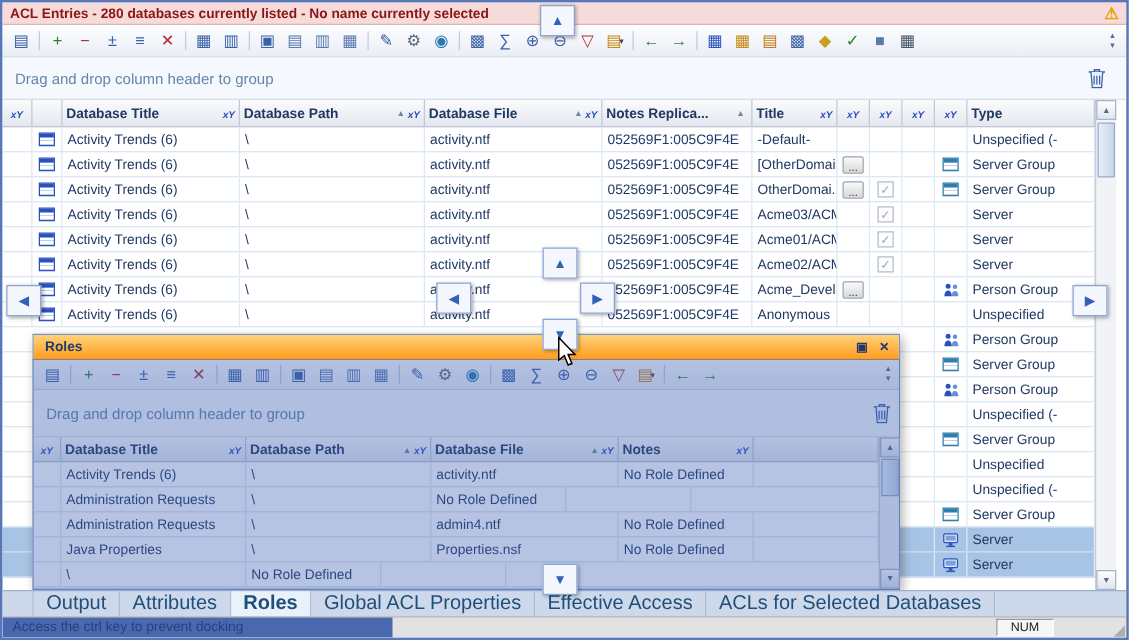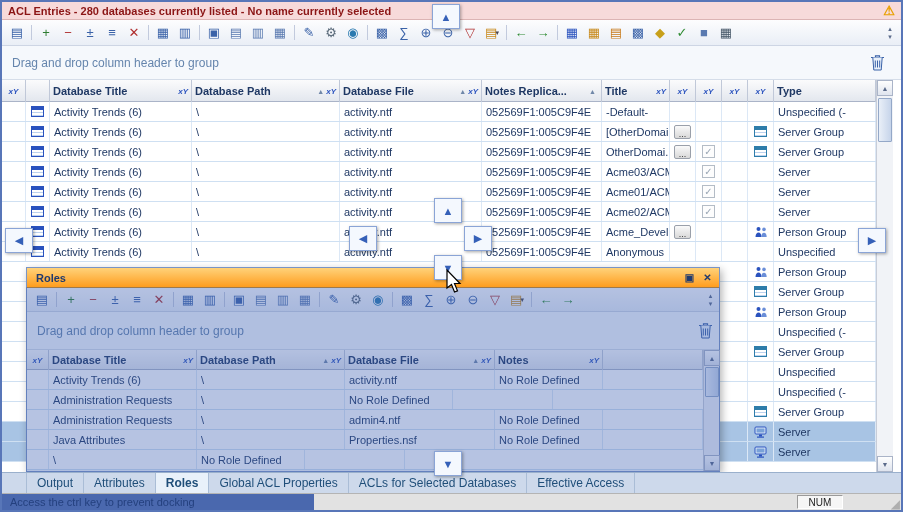--- a/index.html
+++ b/index.html
@@ -86,21 +86,21 @@
   
   .guide{position:absolute;width:28px;height:25px;background:#f4f8fe;border:1px solid #8aa4d6;
     box-shadow:1px 1px 3px rgba(0,0,0,.35);display:flex;align-items:center;justify-content:center;
     color:#3560b8;font-size:11px;z-index:50}
 
   .cursor{position:absolute;left:443px;top:267px;z-index:60}
 
   
   .tabbar{position:absolute;left:0;top:470px;width:899px;height:21px;background:#cdd9eb;border-top:1px solid #9ab0cc;
     display:flex;align-items:stretch;padding-left:24px;z-index:45}
-  .tab{display:flex;align-items:center;padding:0 10px;font-size:12px;color:#1f4e79;border-right:1px solid #aabdd6;cursor:pointer;white-space:nowrap}
+  .tab{display:flex;align-items:center;padding:0 10px;font-size:16px;color:#1f4e79;border-right:1px solid #aabdd6;cursor:pointer;white-space:nowrap}
   .tab:first-child{border-left:1px solid #aabdd6}
   .tab.active{background:#e9f1fa;font-weight:bold}
 
   
   .statusbar{position:absolute;left:0;top:491px;width:899px;height:17px;background:#e2e2e2;border-top:1px solid #b4b4b4;font-size:11px;z-index:45}
   .status-left{position:absolute;left:0;top:0;width:312px;height:16px;background:#4a68ae;color:#24407e;
     display:flex;align-items:center;padding:0 8px;overflow:hidden;white-space:nowrap}
   .status-num{position:absolute;right:58px;top:1px;width:46px;height:14px;background:#f6f6f6;
     border:1px solid;border-color:#9a9a9a #fff #fff #9a9a9a;display:flex;align-items:center;justify-content:center;color:#222;font-size:10px}
   .grip{position:absolute;right:1px;bottom:0;color:#aeaeae;font-size:12px;line-height:1;cursor:nwse-resize}
@@ -693,21 +693,21 @@
         <div class="grow">
           <div class="gcell" style="width: 22px;"></div>
           <div class="gcell" style="width: 148px;">Administration Requests</div>
           <div class="gcell" style="width: 148px;">\</div>
           <div class="gcell" style="width: 150px;">admin4.ntf</div>
           <div class="gcell" style="width: 108px;">No Role Defined</div>
           <div class="gcell" style="width: 100px;"></div>
         </div>
         <div class="grow">
           <div class="gcell" style="width: 22px;"></div>
-          <div class="gcell" style="width: 148px;">Java Attributes</div>
+          <div class="gcell" style="width: 148px;">Java Properties</div>
           <div class="gcell" style="width: 148px;">\</div>
           <div class="gcell" style="width: 150px;">Properties.nsf</div>
           <div class="gcell" style="width: 108px;">No Role Defined</div>
           <div class="gcell" style="width: 100px;"></div>
         </div>
         <div class="grow">
           <div class="gcell" style="width: 22px;"></div>
           <div class="gcell" style="width: 148px;">\</div>
           <div class="gcell" style="width: 108px;">No Role Defined</div>
           <div class="gcell" style="width: 100px;"></div>
@@ -750,22 +750,22 @@
 
   <svg class="cursor" width="18" height="26" viewBox="0 0 18 26">
     <path d="M2 1 L2 19 L6.5 15.5 L9.5 23 L12.5 21.8 L9.5 14.5 L15 14.5 Z" fill="#fff" stroke="#000" stroke-width="1.2"></path>
   </svg>
 
   <div class="tabbar" id="tabbar">
       <div class="tab">Output</div>
       <div class="tab">Attributes</div>
       <div class="tab active">Roles</div>
       <div class="tab">Global ACL Properties</div>
+      <div class="tab">Effective Access</div>
       <div class="tab">ACLs for Selected Databases</div>
-      <div class="tab">Effective Access</div>
     </div>
 
   <div class="statusbar">
     <div class="status-left">
         <span>Access the ctrl key to prevent docking</span>
       </div>
     <div class="status-num">
         <span>NUM</span>
       </div>
     <div class="grip">◢</div>

